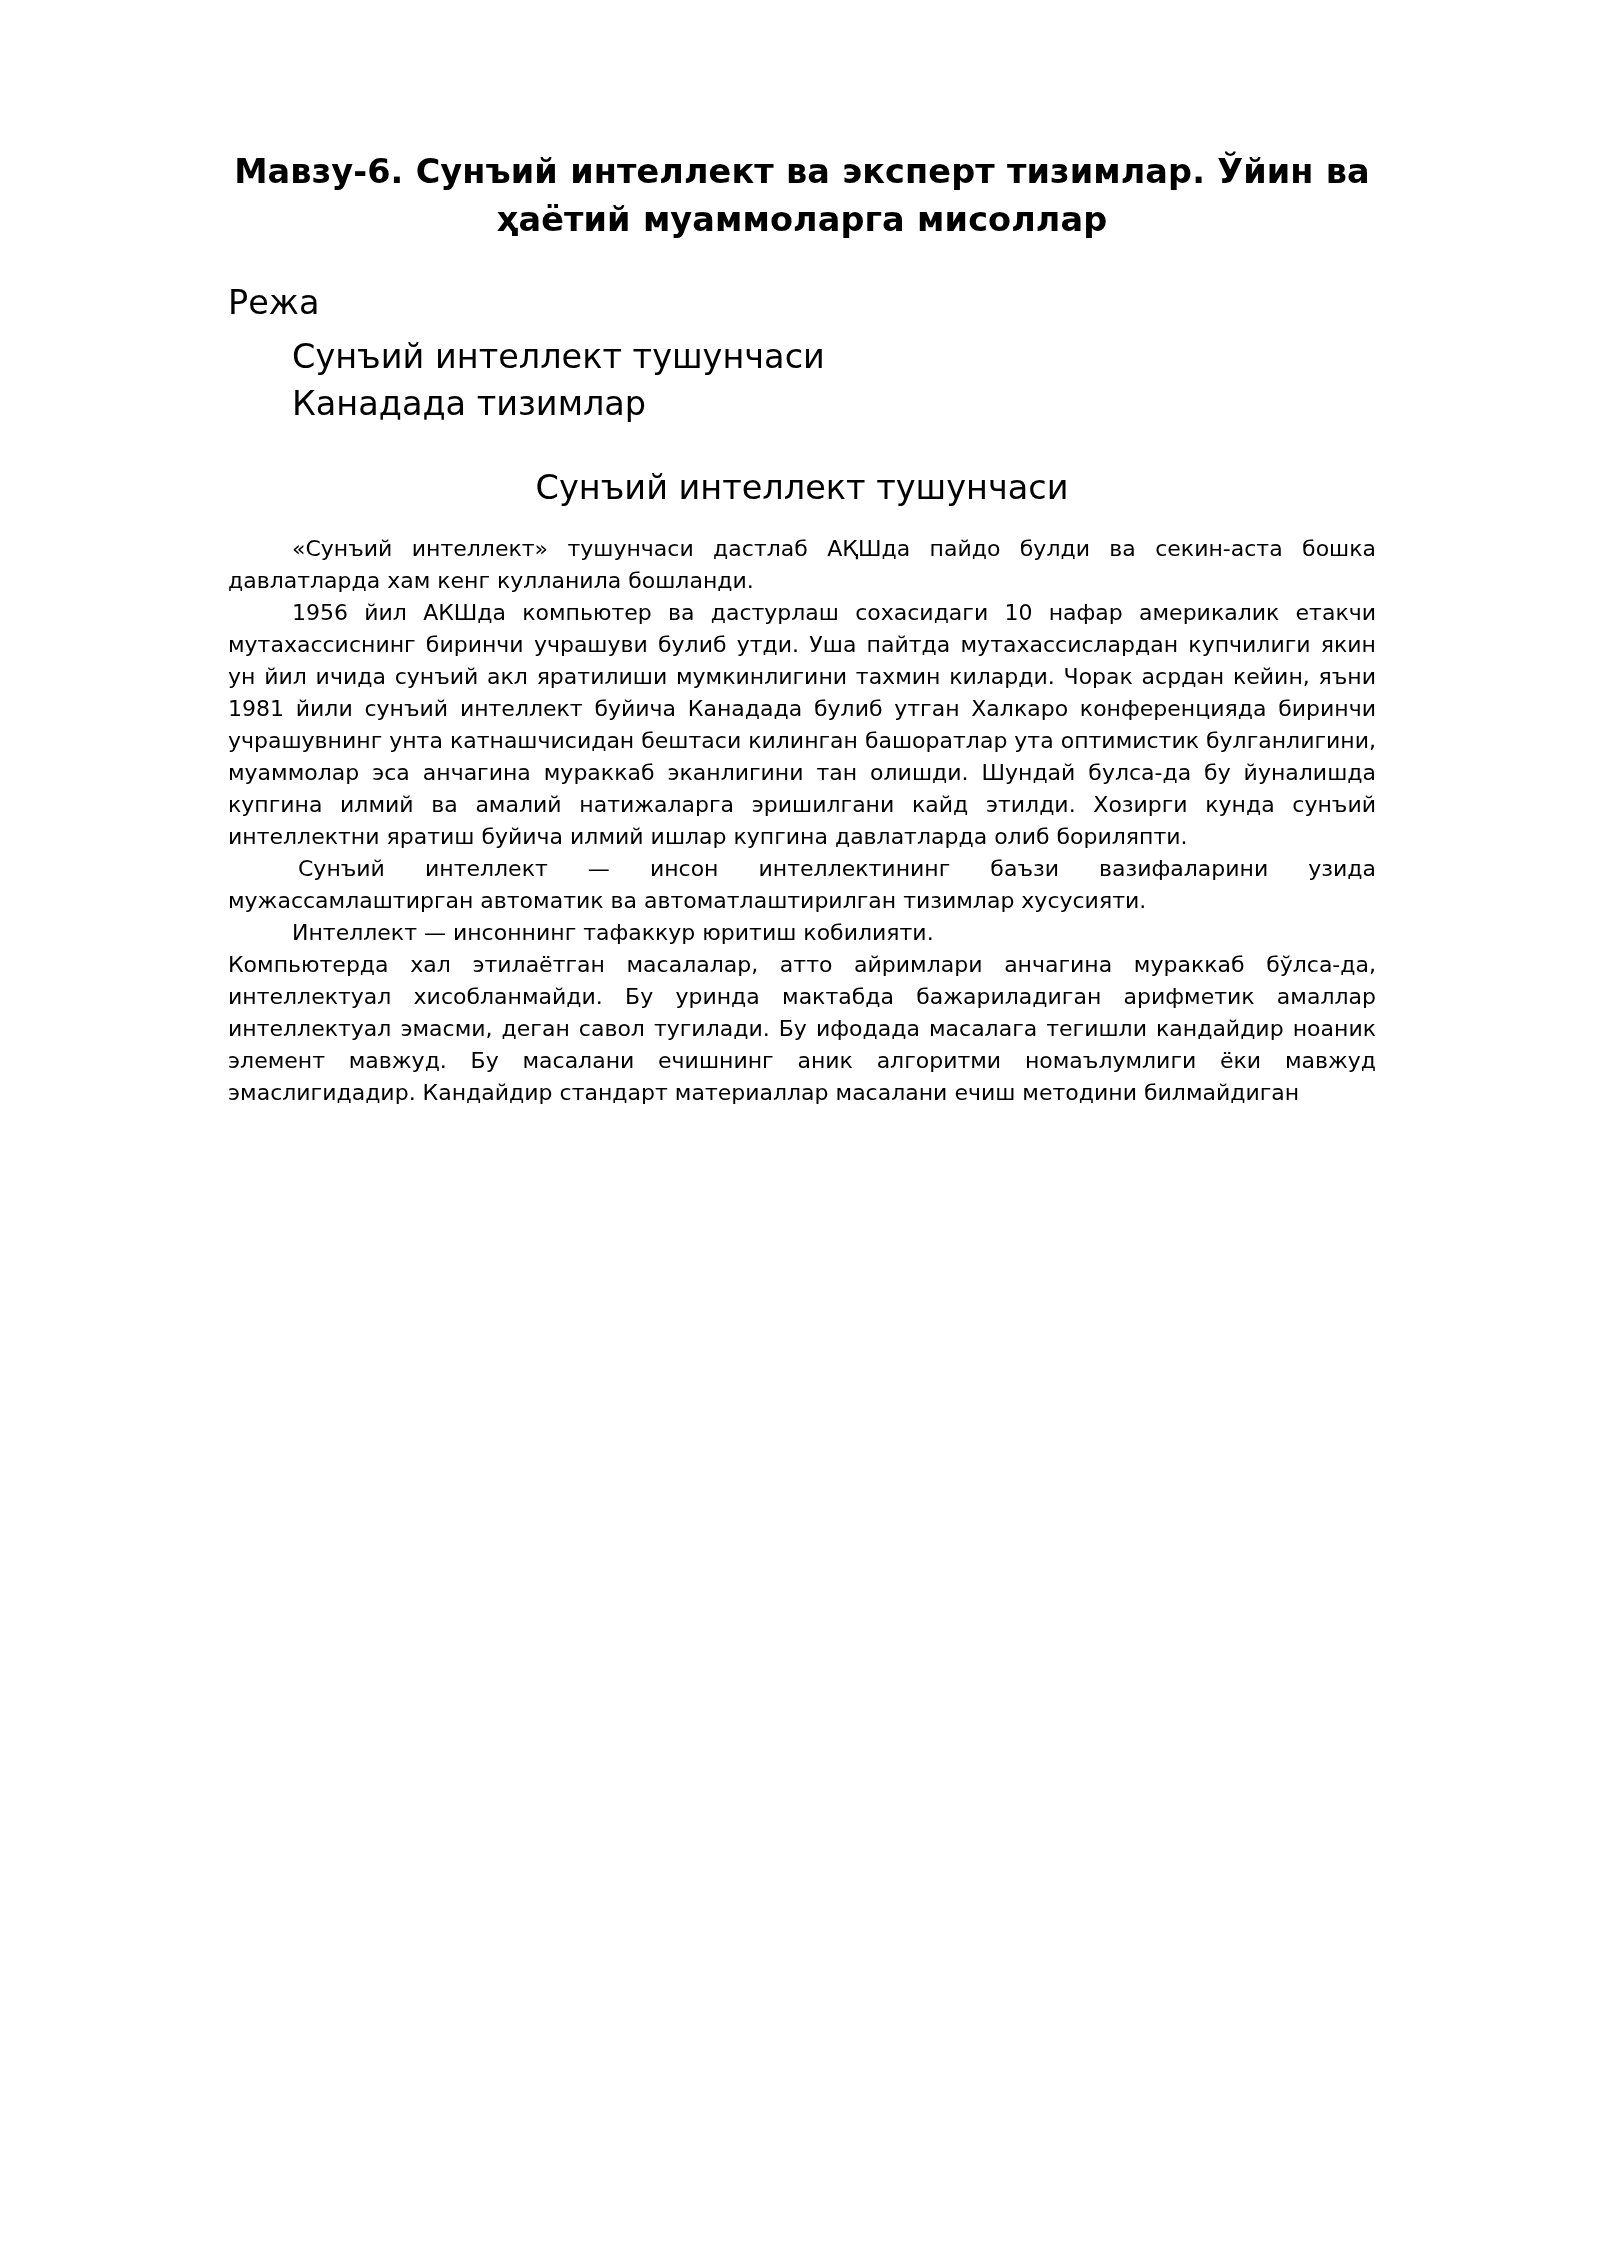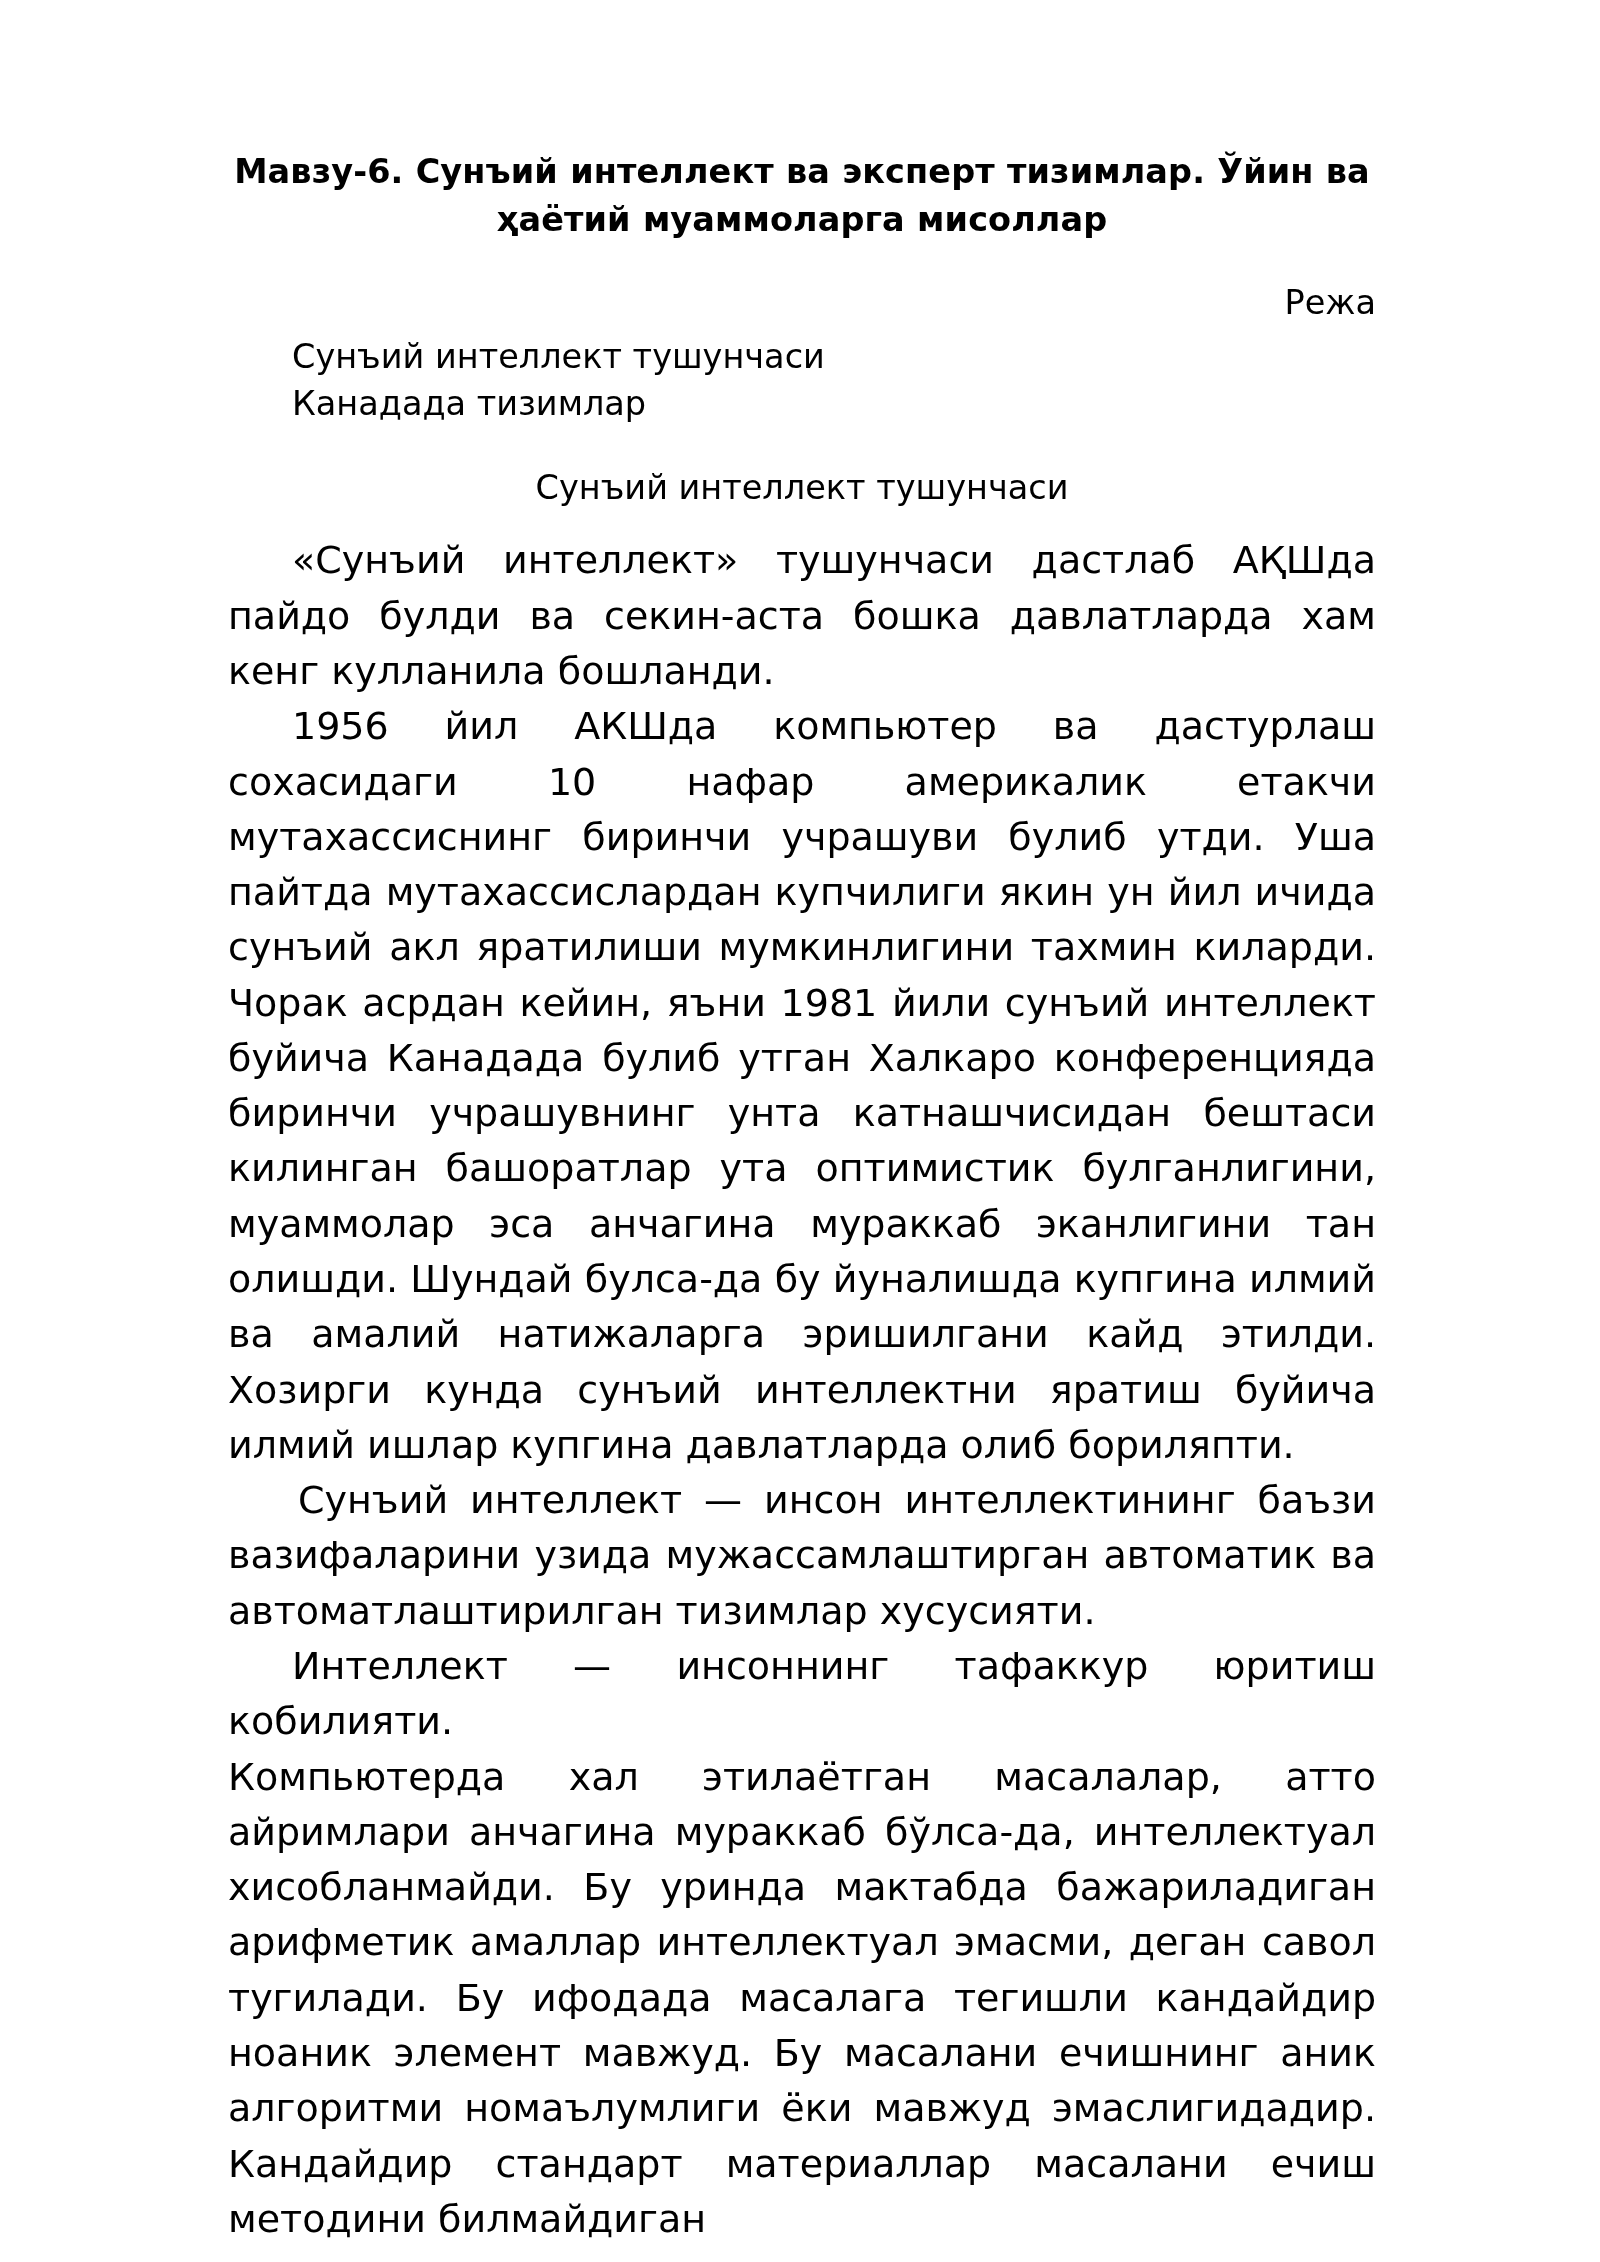--- a/index.html
+++ b/index.html
@@ -32,21 +32,21 @@
     text-align: center;
     margin: 0 0 0 0;
     letter-spacing: 0.1px;
     word-spacing: 0.5px;
   }
   .spacer-sm { height: 36px; }
   .spacer-xs { height: 22px; }
   .plan-heading {
     font-size: 33.5px;
     line-height: 1.42;
-    text-align: right;
+    text-align: left;
     margin: 0;
   }
   .plan-list {
     margin: 6px 0 0 0;
     padding: 0;
     list-style: none;
   }
   .plan-list li {
     font-size: 33.5px;
     line-height: 1.42;
@@ -54,21 +54,21 @@
     text-indent: 64px;
     margin: 0;
   }
   .section-heading {
     font-size: 33.5px;
     line-height: 1.42;
     text-align: center;
     margin: 0;
   }
   .para {
-    font-size: 38px;
+    font-size: 22px;
     line-height: 1.455;
     text-align: justify;
     text-justify: inter-word;
     margin: 0;
     text-indent: 64px;
     hyphens: none;
   }
   .para.noindent {
     text-indent: 0;
   }

